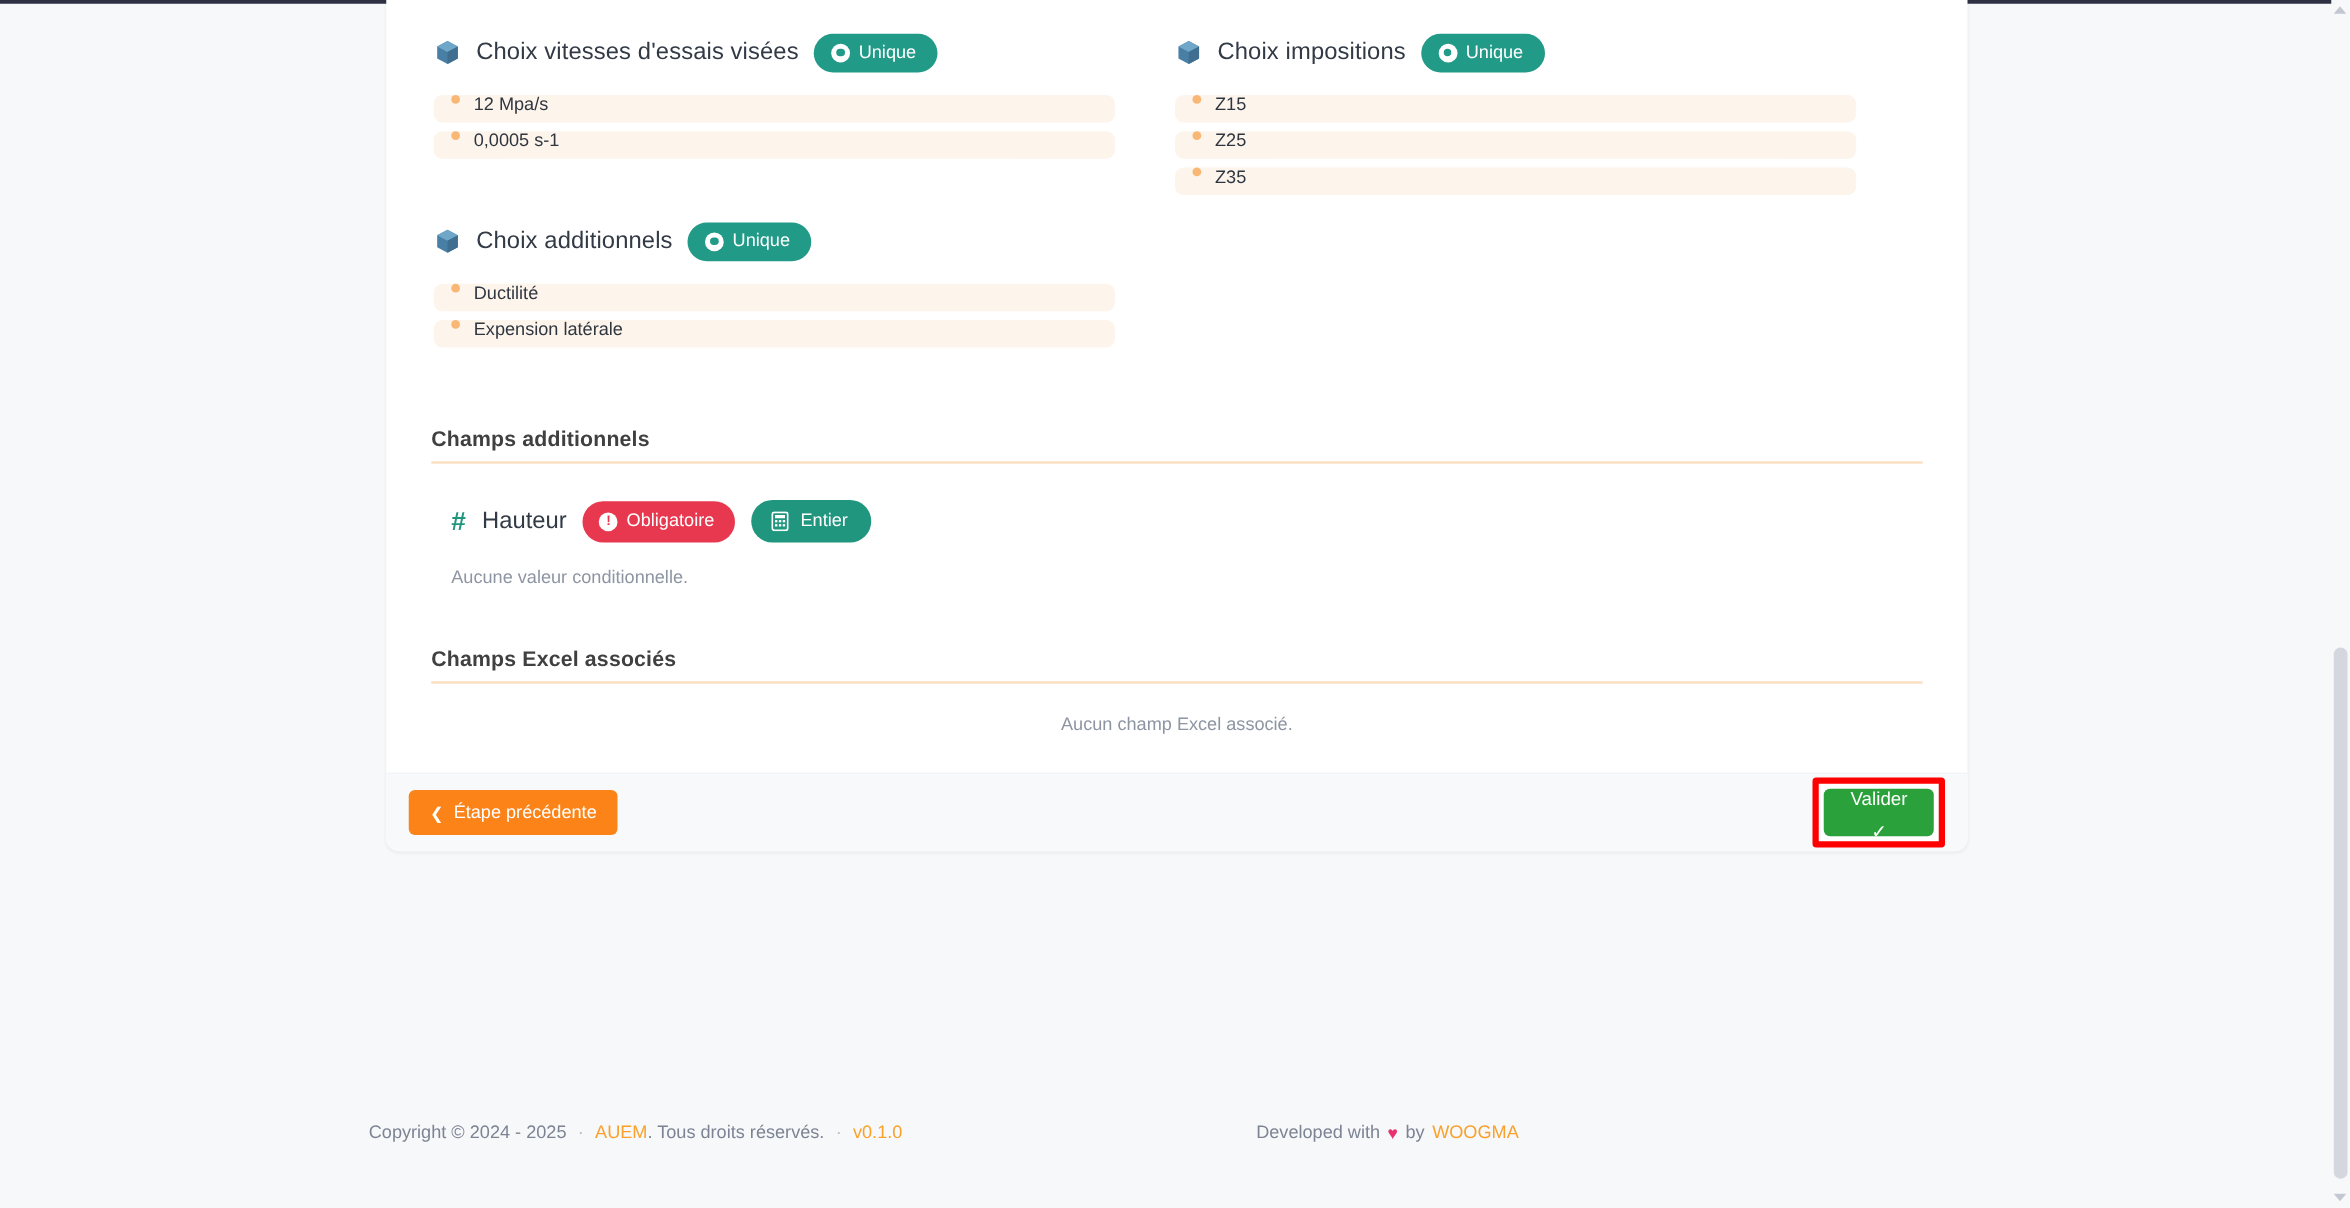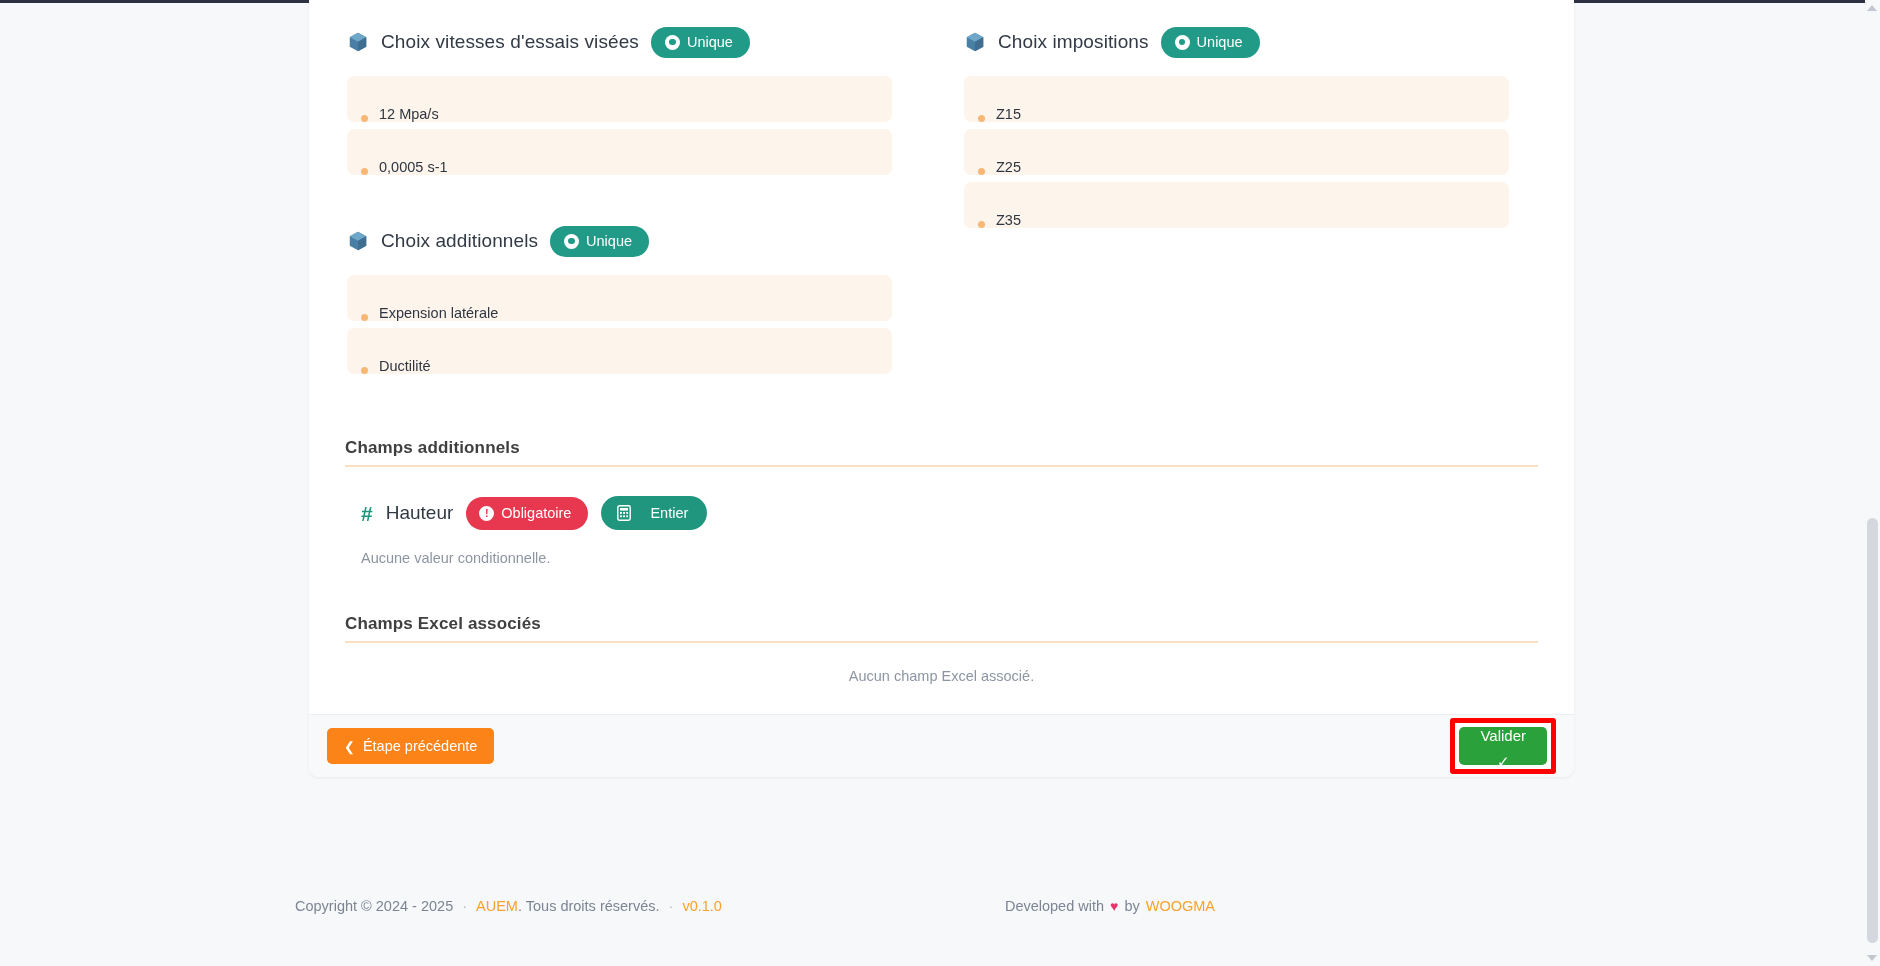--- a/index.html
+++ b/index.html
@@ -18,21 +18,21 @@
     left: 309px; top: 0px;
     width: 1265px;
     background: #ffffff;
     border-radius: 0 0 10px 10px;
     box-shadow: 0 1px 3px rgba(30,40,60,.07);
     padding-bottom: 0;
   }
   .card-body { padding: 22px 18px 6px 18px; }
 
   
-  .cols { display: flex; gap: 52px; padding: 0 0 0 0; }
+  .cols { display: flex; gap: 28px; padding: 0 0 0 0; }
   .col { width: 565px; }
   .group { margin-bottom: 34px; }
   .group-head { display: flex; align-items: center; gap: 12px; height: 40px; margin-bottom: 14px; padding-left: 20px;}
   .cube-icon { width: 22px; height: 22px; flex: 0 0 22px; display:block; }
   .group-title {
     font-size: 19px; color: #323a46; font-weight: 400; letter-spacing: .1px;
     white-space: nowrap;
   }
   .pill {
     display: inline-flex; align-items: center; gap: 7px;
@@ -46,22 +46,22 @@
     background: #fff; display: inline-block; position: relative; flex: 0 0 15px;
   }
   .pill .radio-ico::after {
     content:""; position:absolute; left: 4.2px; top: 4.2px;
     width: 6.6px; height: 6.6px; border-radius: 50%; background: #219a87;
   }
   .opt-list { display: flex; flex-direction: column; gap: 7px; padding-left: 20px; }
   .opt-row {
     background: #fdf4ec;
     border-radius: 7px;
-    height: 46px;
-    display: flex; align-items: flex-end; gap: 11px;
+    height: 22px;
+    display: flex; align-items: flex-start; gap: 11px;
     padding: 0 14px;
     font-size: 14.5px; color: #2f3640;
   }
   .opt-dot { width: 7px; height: 7px; border-radius: 50%; background: #f9b776; flex: 0 0 7px; }
 
   
   .section { padding: 0 18px; }
   .sec-title {
     color: #404040; font-weight: bold; font-size: 17px;
     letter-spacing: .15px; padding-bottom: 7px;
@@ -78,21 +78,21 @@
     background: #e8384f; color: #fff; border-radius: 999px;
     padding: 9px 17px 9px 13px; font-size: 14.5px; line-height: 1;
     border: none; cursor: pointer; white-space: nowrap;
   }
   .warn-ico {
     width: 15px; height: 15px; border-radius: 50%; background: #fff; flex:0 0 15px;
     display: inline-flex; align-items: center; justify-content: center;
     color: #e8384f; font-size: 11px; font-weight: bold; line-height: 1;
   }
   .pill-teal {
-    display: inline-flex; align-items: center; gap: 19px;
+    display: inline-flex; align-items: center; gap: 9px;
     background: #21967f; color: #fff; border-radius: 999px;
     padding: 9px 19px 9px 16px; font-size: 14.5px; line-height: 1;
     border: none; cursor: pointer; white-space: nowrap;
   }
   .calc-ico { width: 14px; height: 16px; display:block; }
   .muted-note { color: #8d95a3; font-size: 14.5px; padding: 17px 0 0 16px; }
 
   .excel-section { padding: 48px 18px 0 18px; }
   .excel-empty {
     text-align: center; color: #8d95a3; font-size: 14.5px;
@@ -198,25 +198,25 @@
               </svg>
               <span class="group-title">Choix additionnels</span>
               <button class="pill">
                 <span class="radio-ico"></span>
                 <span>Unique</span>
               </button>
             </div>
             <div class="opt-list">
               <div class="opt-row">
                 <span class="opt-dot"></span>
+                <span>Ductilité</span>
+              </div>
+              <div class="opt-row">
+                <span class="opt-dot"></span>
                 <span>Expension latérale</span>
-              </div>
-              <div class="opt-row">
-                <span class="opt-dot"></span>
-                <span>Ductilité</span>
               </div>
             </div>
           </div>
         </div>
 
         <div class="col">
           <div class="group">
             <div class="group-head">
               <svg class="cube-icon" viewBox="0 0 24 24">
                 <path d="M12 2 L21 6.8 L21 17.2 L12 22 L3 17.2 L3 6.8 Z" fill="#4a7fa5"></path>

